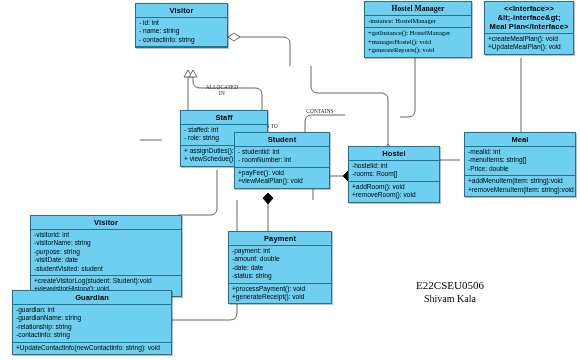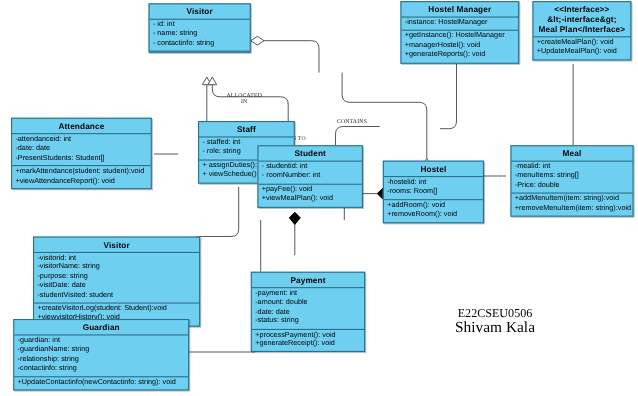--- a/index.html
+++ b/index.html
@@ -54,21 +54,21 @@
   }
   .signature{
     position:absolute;
     font-family:"Liberation Serif", serif;
     font-weight:normal;
     color:#000;
     text-align:center;
     z-index:6;
   }
   .signature .id{font-size:11px;line-height:14px;display:block;}
-  .signature .nm{font-size:14px;line-height:14px;display:block;}
+  .signature .nm{font-size:10px;line-height:14px;display:block;}
 </style>
 </head>
 <body>
 
 <div id="canvas">
 
   <svg class="links" viewBox="0 0 580 360">
     <g fill="none" stroke="#555555" stroke-width="0.9">
 
       <path d="M188,112 L188,70"></path>
@@ -115,21 +115,21 @@
       <span class="iline">Visitor</span>
     </div>
     <div class="sect attrs">
       <div>- id: int</div>
       <div>- name: string</div>
       <div>- contactinfo: string</div>
     </div>
   </div>
 
 
-  <div class="uml" style="left:364px;top:1px;width:108px;">
+  <div class="uml" style="left:364px;top:1px;width:108px;font-family:Liberation Serif, serif;">
     <div class="title">
       <span class="iline">Hostel Manager</span>
     </div>
     <div class="sect attrs">
       <div>-instance: HostelManager</div>
     </div>
     <div class="sect">
       <div>+getInstance(): HostelManager</div>
       <div>+managerHostel(): void</div>
       <div>+generateReports(): void</div>
@@ -141,34 +141,20 @@
       <span class="iline">&lt;&lt;Interface&gt;&gt;</span>
       <span class="iline">&amp;lt;-interface&amp;gt;</span>
       <span class="iline">Meal Plan&lt;/Interface&gt;</span>
     </div>
     <div class="sect">
       <div>+createMealPlan(): void</div>
       <div>+UpdateMealPlan(): void</div>
     </div>
   </div>
 
-  <div class="uml" style="left:10px;top:107px;width:128px;">
-    <div class="title">
-      <span class="iline">Attendance</span>
-    </div>
-    <div class="sect attrs">
-      <div>-attendanceid: int</div>
-      <div>-date: date</div>
-      <div>-PresentStudents: Student[]</div>
-    </div>
-    <div class="sect">
-      <div>+markAttendance(student: student):void</div>
-      <div>+viewAttendanceReport(): void</div>
-    </div>
-  </div>
 
   <div class="uml" style="left:162px;top:110px;width:88px;margin-left:18px;">
     <div class="title">
       <span class="iline">Staff</span>
     </div>
     <div class="sect attrs">
       <div>- staffed: int</div>
       <div>- role: string</div>
     </div>
     <div class="sect">
@@ -230,21 +216,21 @@
       <div>-purpose: string</div>
       <div>-visitDate: date</div>
       <div>-studentVisited: student</div>
     </div>
     <div class="sect">
       <div>+createVisitorLog(student: Student):void</div>
       <div>+viewvisitorHistory(): void</div>
     </div>
   </div>
 
-  <div class="uml" style="left:228px;top:231px;width:104px;margin-top:16px;">
+  <div class="uml" style="left:228px;top:231px;width:104px;">
     <div class="title">
       <span class="iline">Payment</span>
     </div>
     <div class="sect attrs">
       <div>-payment: int</div>
       <div>-amount: double</div>
       <div>-date: date</div>
       <div>-status: string</div>
     </div>
     <div class="sect">

